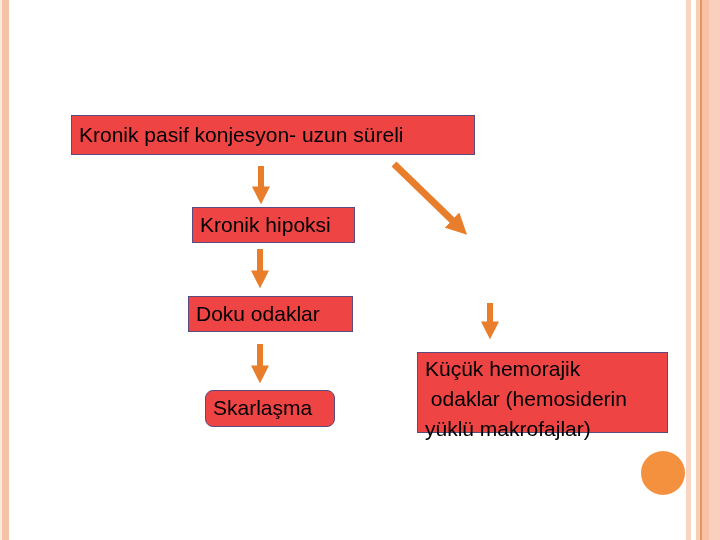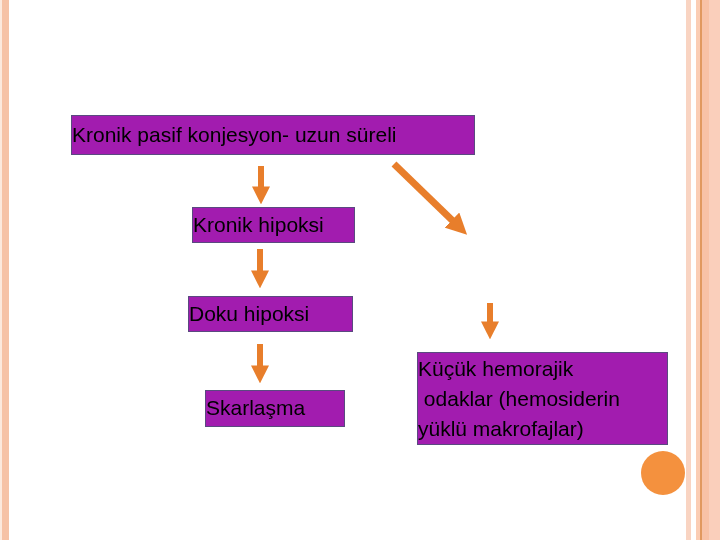--- a/index.html
+++ b/index.html
@@ -17,36 +17,37 @@
   .stripe-left-main   { left: 2px; width: 7px;  background: #F6C2A6; }
   .stripe-r1 { left: 686px; width: 5px;  background: #F9D4C2; }
   .stripe-r2 { left: 696px; width: 4px;  background: #FBCDB4; }
   .stripe-r3 { left: 700px; width: 2px;  background: #E1995F; }
   .stripe-r4 { left: 702px; width: 7px;  background: #F8C2A6; }
   .stripe-r5 { left: 709px; width: 11px; background: #FACFBB; }
 
   .node {
     position: absolute;
     box-sizing: border-box;
-    background: #a21caf;
+    background: #ef4444;
     border: 1px solid #5A4A80;
     display: flex;
     align-items: center;
     font-size: 21px;
     line-height: 1.25;
+    padding-left: 7px;
     padding-right: 4px;
     white-space: nowrap;
   }
   .node-a { left: 71px;  top: 115px; width: 404px; height: 40px; }
   .node-b { left: 192px; top: 207px; width: 163px; height: 36px; }
   .node-c { left: 188px; top: 296px; width: 165px; height: 36px; }
-  .node-d { left: 205px; top: 390px; width: 140px; height: 37px; }
+  .node-d { left: 205px; top: 390px; width: 130px; height: 37px; border-radius: 8px; }
   .node-e { left: 420px; top: 260px; width: 192px; height: 33px; }
   .node-f {
-    left: 417px; top: 352px; width: 251px; height: 93px;
+    left: 417px; top: 352px; width: 251px; height: 81px;
     white-space: pre-wrap;
     align-items: flex-start;
     line-height: 30px;
     padding-top: 1px;
   }
 
   .connectors {
     position: absolute;
     left: 0; top: 0;
     pointer-events: none;
@@ -83,21 +84,21 @@
     <line x1="394" y1="164" x2="455" y2="223" stroke="#E87E2B" stroke-width="7" marker-end="url(#ah)"></line>
     <line x1="260" y1="249" x2="260" y2="274" stroke="#E87E2B" stroke-width="6" marker-end="url(#ah)"></line>
     <line x1="260" y1="344" x2="260" y2="369" stroke="#E87E2B" stroke-width="6" marker-end="url(#ah)"></line>
     <line x1="490" y1="303" x2="490" y2="325" stroke="#E87E2B" stroke-width="6" marker-end="url(#ah)"></line>
   </svg>
 
   <div class="node node-a">Kronik pasif konjesyon- uzun süreli</div>
 
   <div class="node node-b">Kronik hipoksi</div>
 
-  <div class="node node-c">Doku hipoksi</div>
+  <div class="node node-c">Doku odaklar</div>
 
   <div class="node node-d">Skarlaşma</div>
 
 
   <div class="node node-f">Küçük hemorajik
  odaklar (hemosiderin
 yüklü makrofajlar)</div>
 
   <div class="decor-circle"></div>
 

